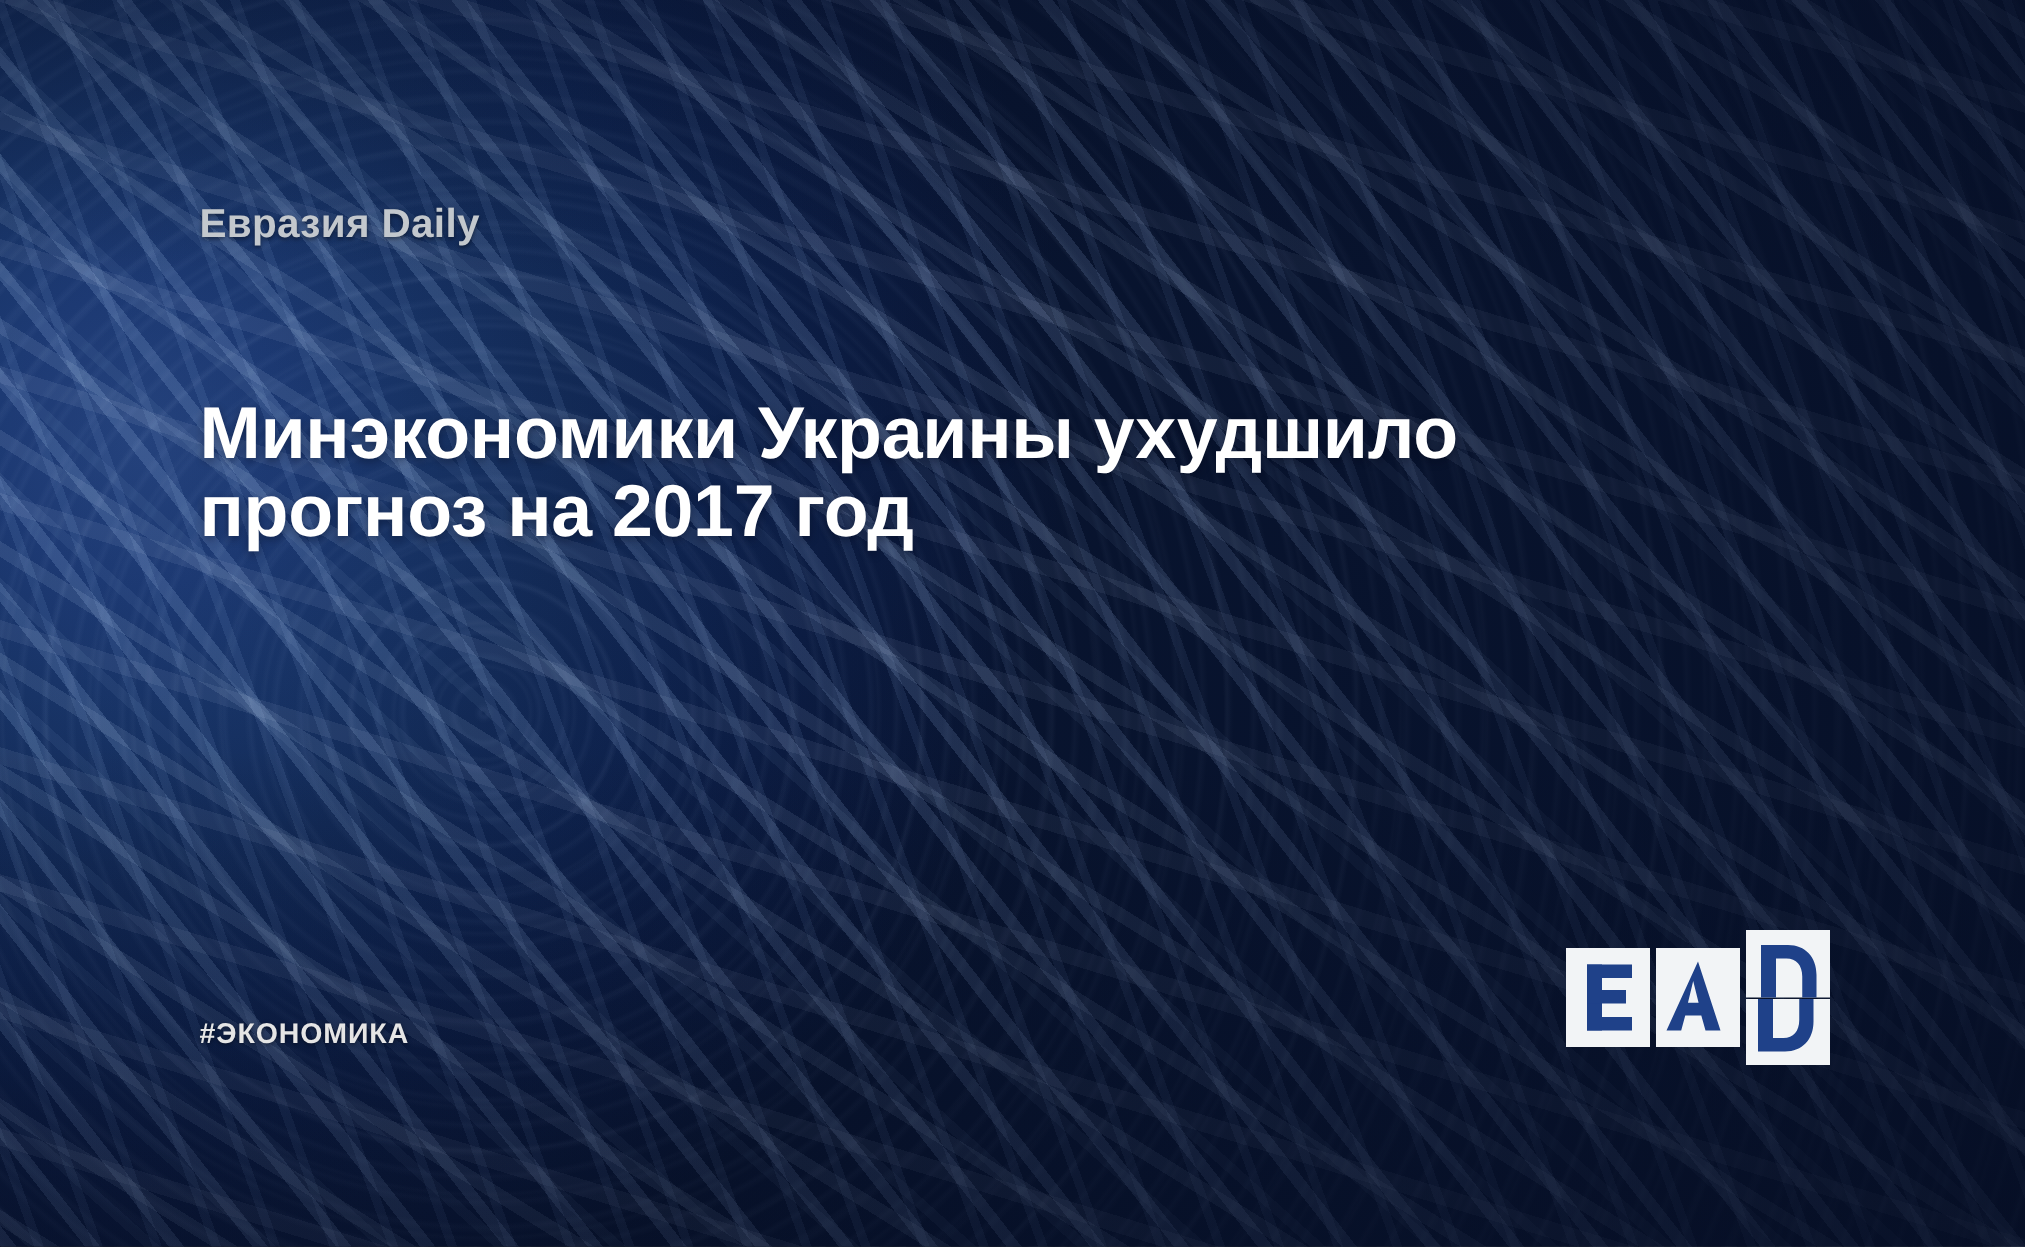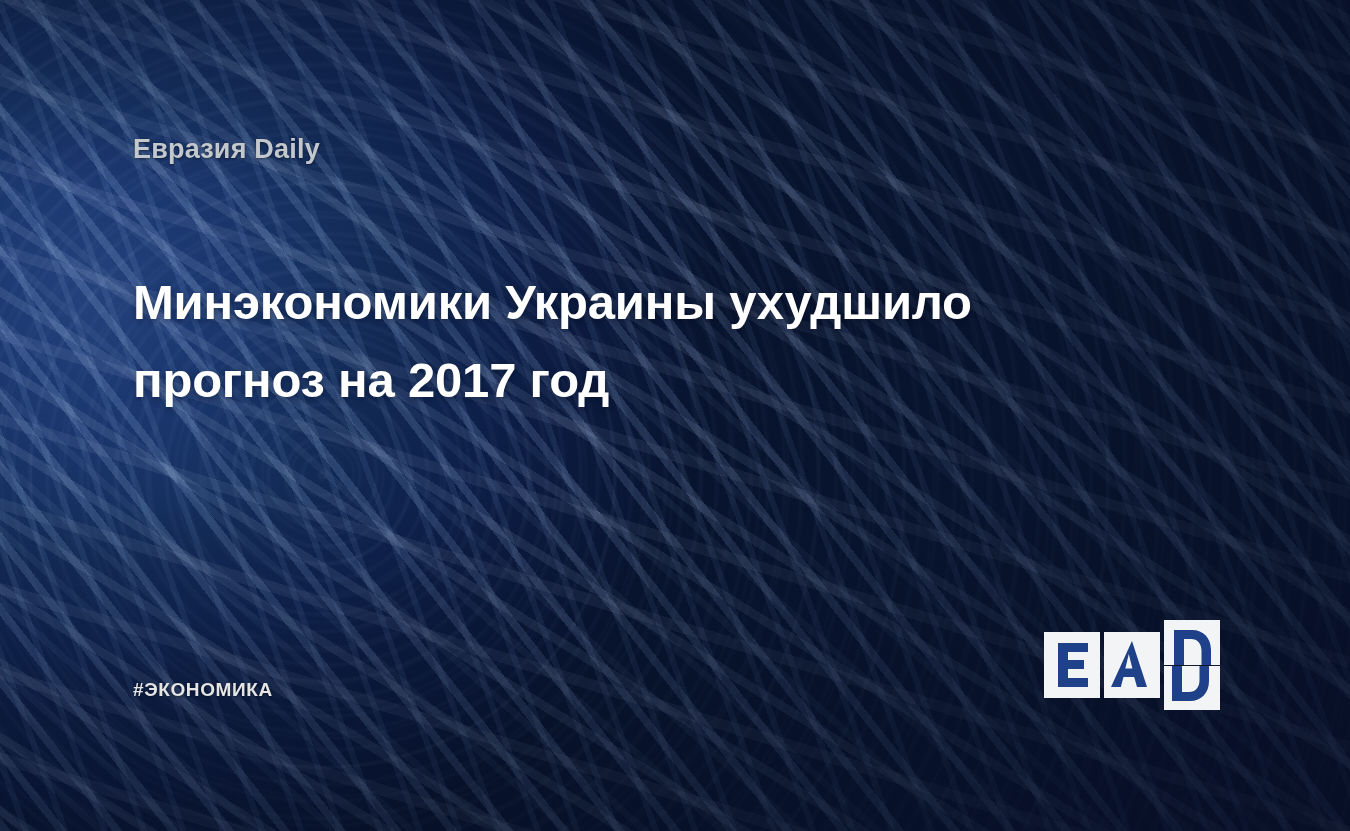--- a/index.html
+++ b/index.html
@@ -173,21 +173,21 @@
     white-space: nowrap;
   }
 
   .headline {
     position: absolute;
     left: 133px;
     top: 263px;
     width: 960px;
     margin: 0;
     font-size: 49px;
-    line-height: 78px;
+    line-height: 52px;
     font-weight: 700;
     color: #ffffff;
     letter-spacing: -0.2px;
     text-shadow: 0 2px 6px rgba(2,8,24,.40);
   }
 
   .hashtag {
     position: absolute;
     left: 133px;
     top: 679px;

